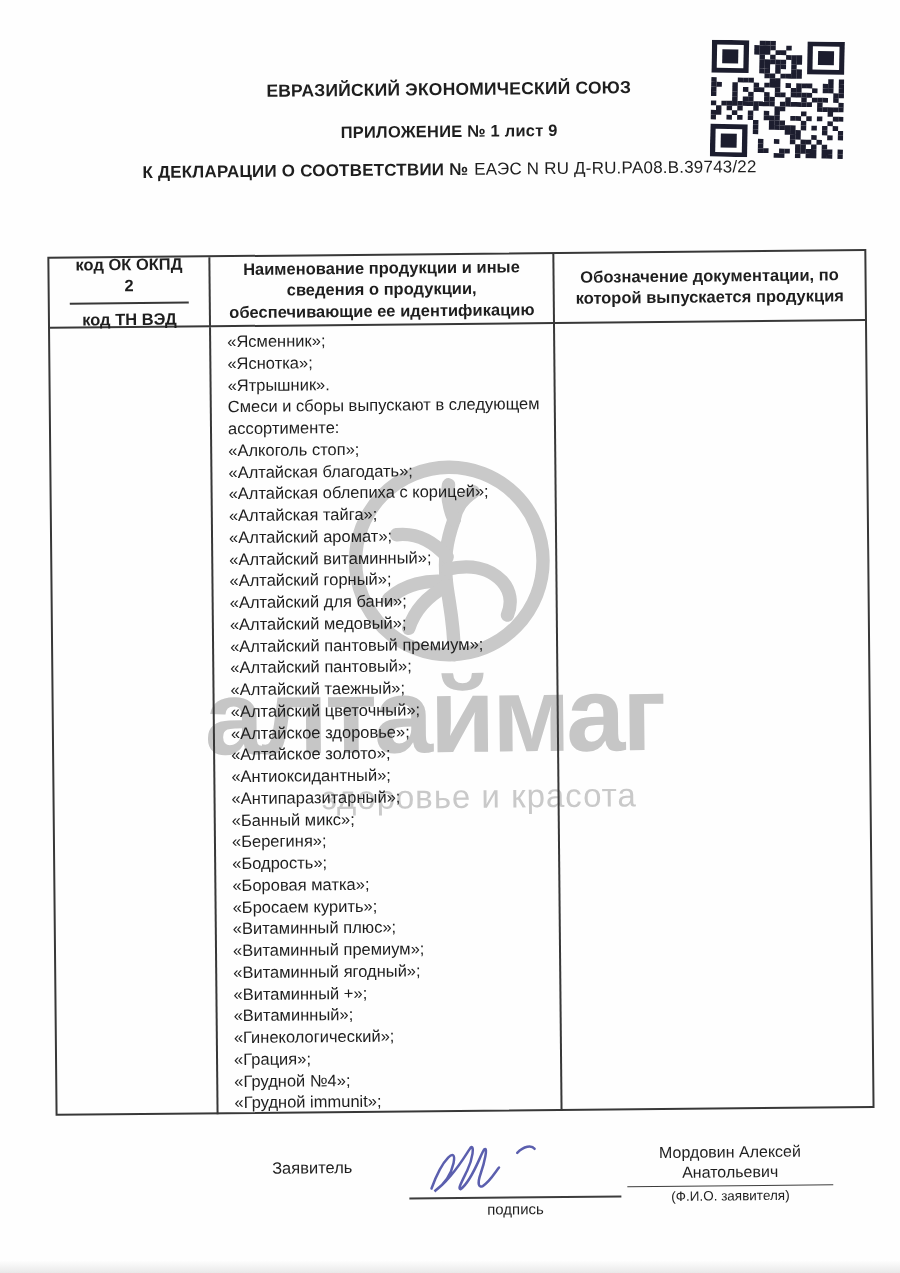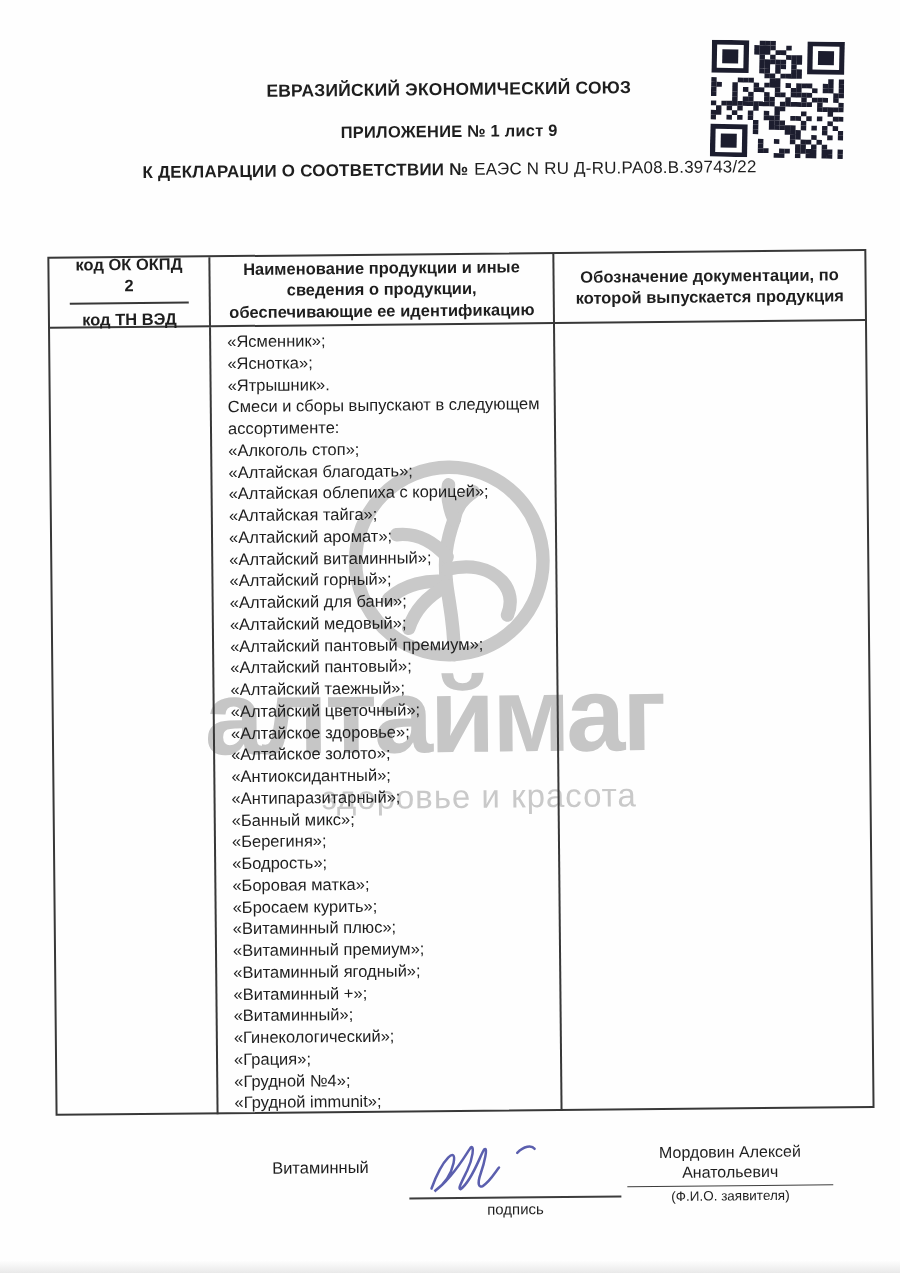--- a/index.html
+++ b/index.html
@@ -349,21 +349,21 @@
           <div>«Витаминный +»;</div>
           <div>«Витаминный»;</div>
           <div>«Гинекологический»;</div>
           <div>«Грация»;</div>
           <div>«Грудной №4»;</div>
           <div>«Грудной immunit»;</div>
         </div>
       <div class="cell body last"></div>
     </div>
 
-    <div class="f-label">Витаминный</div>
+    <div class="f-label">Заявитель</div>
 
     <div class="sig-wrap">
       <svg class="sig-svg" viewBox="0 0 150 60">
         <path d="M8,52 C20,20 35,8 31,26 C27,44 15,52 11,55 C31,41 45,15 49,10 C53,7 51,22 45,34 C39,46 35,53 38,53 C50,45 59,17 63,12 C67,9 63,26 59,37 C55,48 57,52 61,50 C68,46 74,36 78,31"></path>
         <path d="M97,16 C104,9 112,8 115,12"></path>
       </svg>
       <div class="sig-line"></div>
       <div class="sig-caption">подпись</div>
     </div>
 

